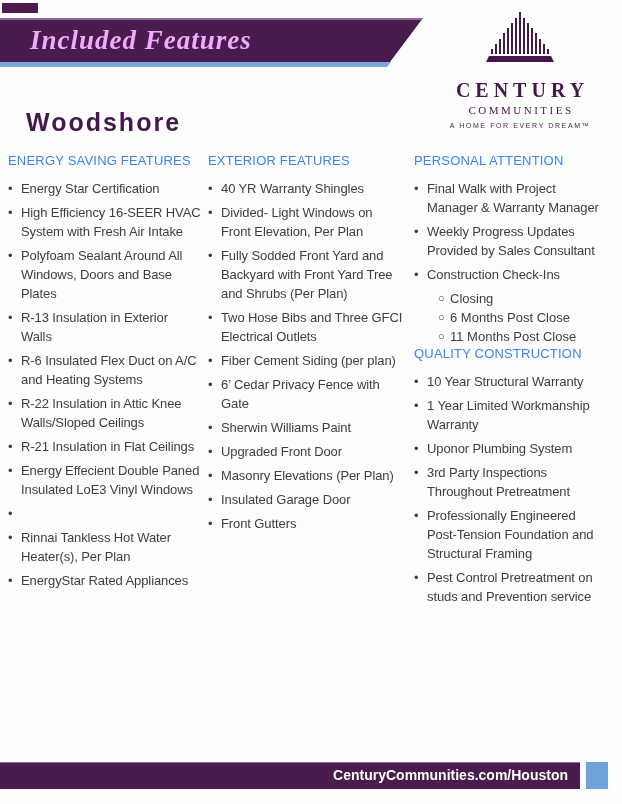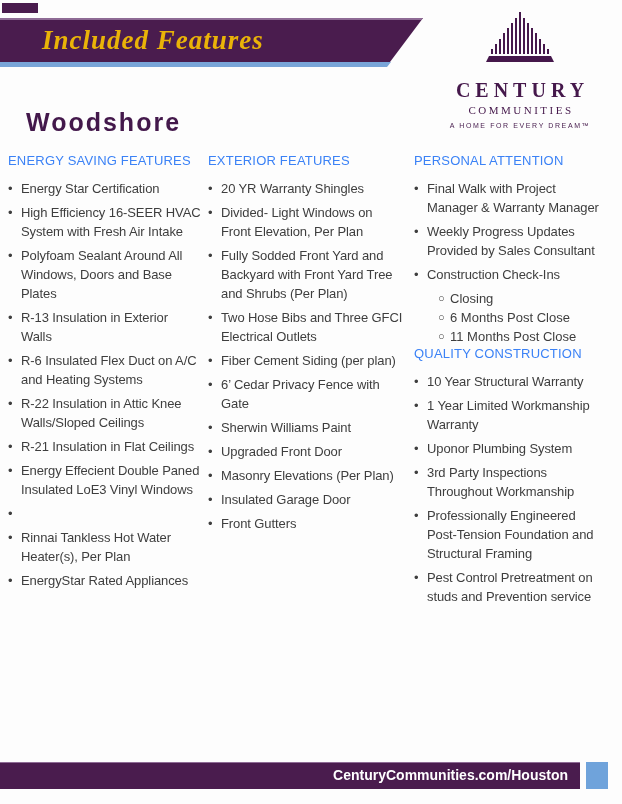--- a/index.html
+++ b/index.html
@@ -10,21 +10,21 @@
   }
   
   .corner-accent{position:absolute;left:2px;top:3px;width:36px;height:10px;background:#4a1c4e;}
   
   .banner{
     position:absolute;left:0;top:18px;width:423px;height:44px;background:#4a1c4e;
     border-top:2px solid #8e6b95;box-sizing:border-box;
     clip-path:polygon(0 0,100% 0,calc(100% - 33px) 100%,0 100%);
   }
   .banner-title{
-    display:block;padding-left:42px;line-height:41px;color:#eab308;
+    display:block;padding-left:30px;line-height:41px;color:#f0abfc;
     font-family:"Liberation Serif",serif;font-style:italic;font-weight:bold;
     font-size:27px;letter-spacing:1px;
   }
   .banner-stripe{
     position:absolute;left:0;top:62px;width:391px;height:5px;background:#79a5d8;
     clip-path:polygon(0 0,100% 0,calc(100% - 4px) 100%,0 100%);
   }
   
   .logo{position:absolute;left:440px;top:10px;width:160px;text-align:center;color:#45184b;}
   .logo svg{display:block;margin:0 auto;}
@@ -154,21 +154,21 @@
         </div>
         <div class="item">
           <span class="bullet">•</span>
           <span class="item-text">EnergyStar Rated Appliances</span>
         </div>
       </div>
       <div class="col col-2">
         <div class="col-heading">EXTERIOR FEATURES</div>
         <div class="item">
           <span class="bullet">•</span>
-          <span class="item-text">20 YR Warranty Shingles</span>
+          <span class="item-text">40 YR Warranty Shingles</span>
         </div>
         <div class="item">
           <span class="bullet">•</span>
           <span class="item-text">Divided- Light Windows on
 Front Elevation, Per Plan</span>
         </div>
         <div class="item">
           <span class="bullet">•</span>
           <span class="item-text">Fully Sodded Front Yard and
 Backyard with Front Yard Tree
@@ -247,21 +247,21 @@
           <span class="item-text">1 Year Limited Workmanship
 Warranty</span>
         </div>
         <div class="item">
           <span class="bullet">•</span>
           <span class="item-text">Uponor Plumbing System</span>
         </div>
         <div class="item">
           <span class="bullet">•</span>
           <span class="item-text">3rd Party Inspections
-Throughout Workmanship</span>
+Throughout Pretreatment</span>
         </div>
         <div class="item">
           <span class="bullet">•</span>
           <span class="item-text">Professionally Engineered
 Post-Tension Foundation and
 Structural Framing</span>
         </div>
         <div class="item">
           <span class="bullet">•</span>
           <span class="item-text">Pest Control Pretreatment on

